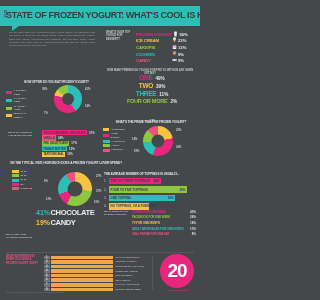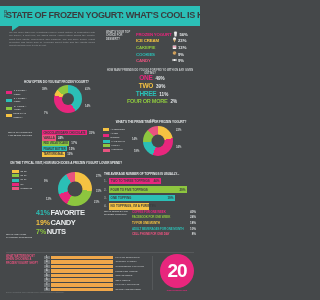--- a/index.html
+++ b/index.html
@@ -369,29 +369,25 @@
       <span class="topbar" style="background:#f5c242; width:40px;">
         <span>NO TOPPINGS, I'M A PURIST</span>
         <span>8%</span>
       </span>
     </div>
   </div>
 
   <div class="bigcat">
     <div class="bigcat-row">
       <span class="bigcat-pct" style="color:#2bbfb6">41%</span>
-      <span class="bigcat-name">FAVORITE</span>
+      <span class="bigcat-name">CHOCOLATE</span>
     </div>
     <div class="bigcat-row">
       <span class="bigcat-pct" style="color:#f5c242">19%</span>
       <span class="bigcat-name">CANDY</span>
-    </div>
-    <div class="bigcat-row">
-      <span class="bigcat-pct" style="color:#8dc63f">7%</span>
-      <span class="bigcat-name">NUTS</span>
     </div>
   </div>
   <div class="bigcat-q">WHAT ARE YOUR FAVORITE TOPPINGS?</div>
 
   <div class="give-q">WHAT WOULD YOU RATHER GIVE UP?</div>
   <div class="give-list">
     <div class="give-row">
       <span class="give-name" style="color:#e8267d">COFFEE FOR ONE WEEK</span>
       <span class="give-pct">40%</span>
     </div>

